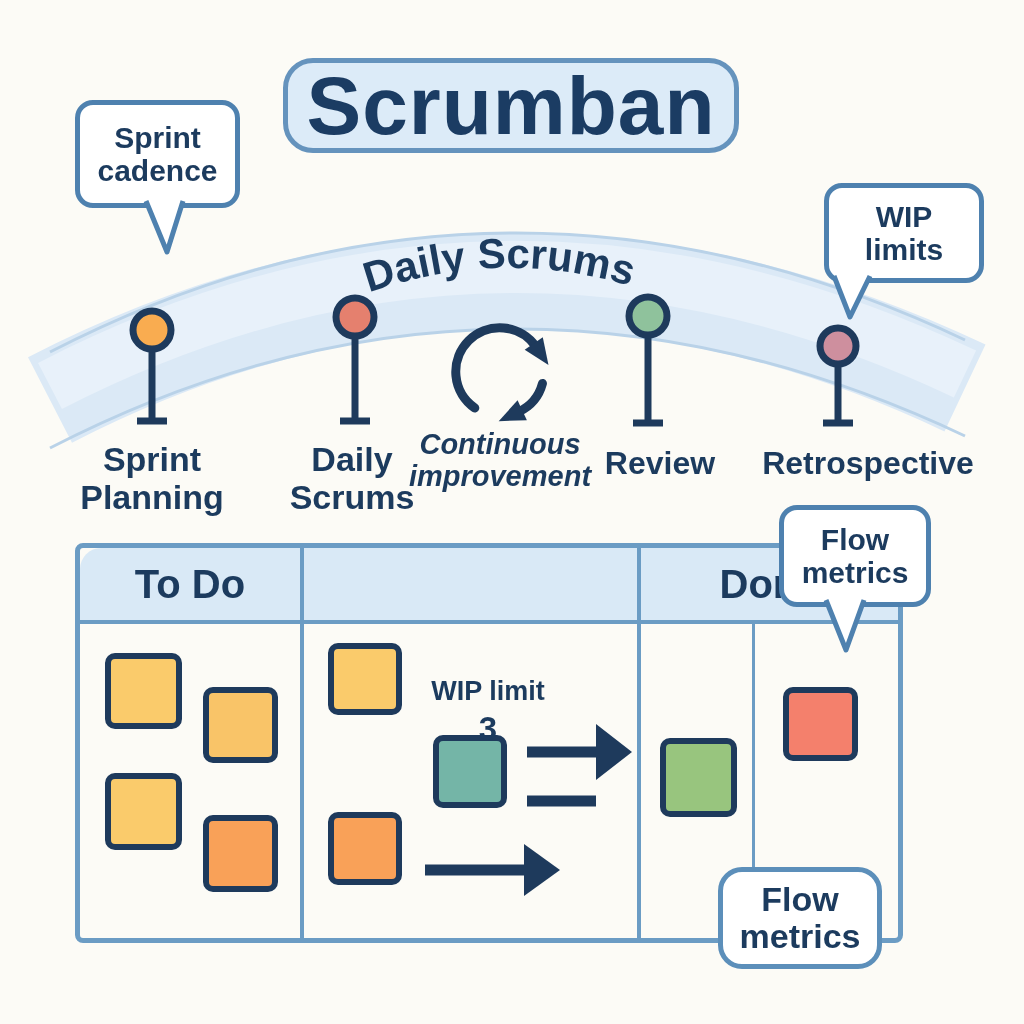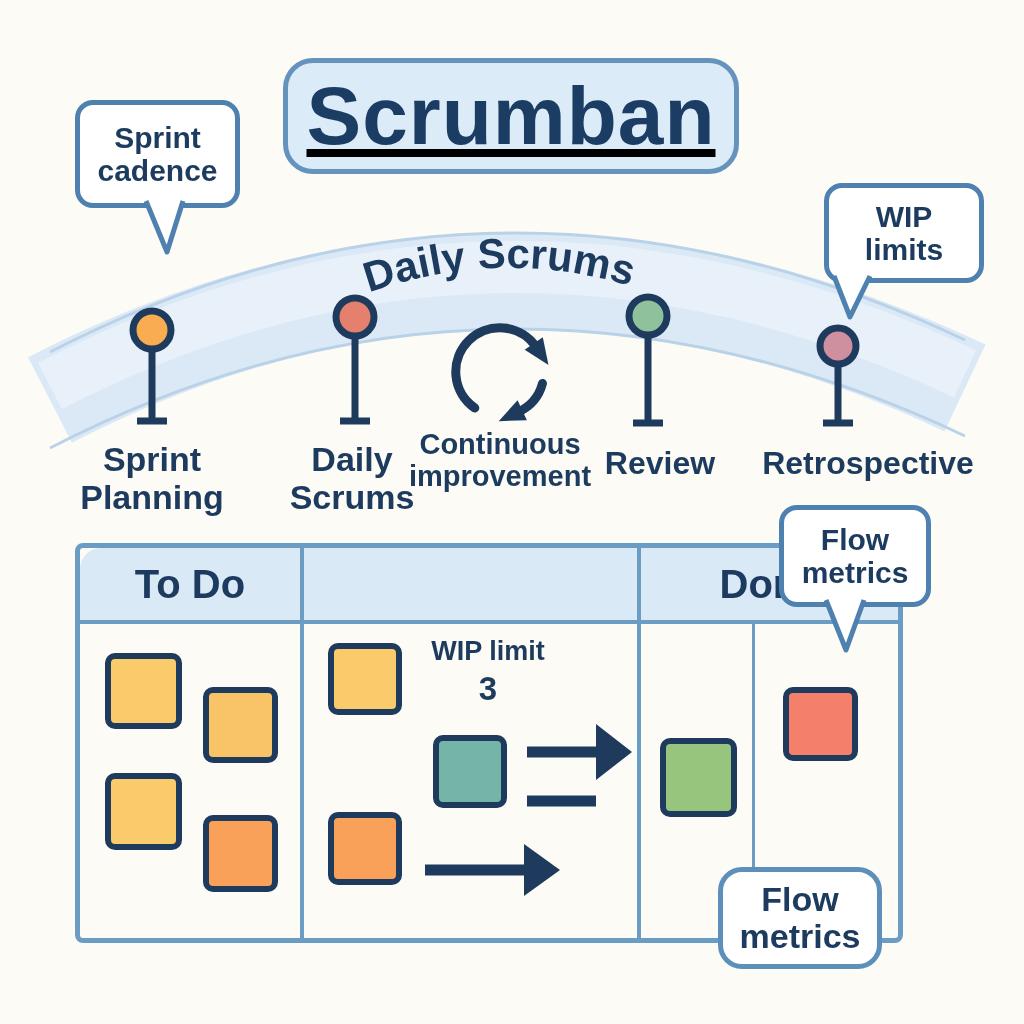--- a/index.html
+++ b/index.html
@@ -10,24 +10,24 @@
     overflow:hidden;
   }
   #stage{position:relative;width:1024px;height:1024px;}
 
   
   #base-svg{position:absolute;left:0;top:0;z-index:1;pointer-events:none;}
   #top-svg{position:absolute;left:0;top:0;z-index:5;pointer-events:none;}
 
   
   .title-box{
-    position:absolute;left:283px;top:58px;width:456px;height:116px;
+    position:absolute;left:283px;top:58px;width:456px;height:95px;
     background:#DCEBF8;border:5px solid #6593BD;border-radius:30px;
     display:flex;align-items:center;justify-content:center;
-    z-index:2;box-sizing:border-box;text-decoration:underline;
+    z-index:2;box-sizing:border-box;
   }
   .title-box span{
     font-size:82px;font-weight:bold;color:#1B3C63;letter-spacing:1px;
   }
 
   
   .bubble{
     position:absolute;background:#FFFFFF;border:5px solid #4E81AF;
     border-radius:18px;display:flex;flex-direction:column;
     align-items:center;justify-content:center;
@@ -42,21 +42,21 @@
     border-color:#5C8FBA;border-radius:24px;z-index:6;
   }
 
   
   .ms-label{
     position:absolute;text-align:center;font-weight:bold;color:#1C3B5E;
     line-height:1.12;z-index:2;font-size:34px;
   }
   #label-sprint-planning{left:42px;top:440px;width:220px;}
   #label-daily-scrums{left:242px;top:440px;width:220px;}
-  #label-continuous{left:392px;top:428px;width:216px;font-size:29px;}
+  #label-continuous{left:392px;top:428px;width:216px;font-size:29px;font-style:italic;}
   #label-review{left:590px;top:446px;width:140px;font-size:32px;}
   #label-retrospective{left:740px;top:446px;width:256px;font-size:32px;}
 
   
   .board{
     position:absolute;left:75px;top:543px;width:828px;height:400px;
     border:5px solid #6B9CC4;border-radius:8px;
     box-sizing:border-box;z-index:3;background:transparent;
   }
   .board-header{
@@ -77,21 +77,21 @@
   #divider-inner{position:absolute;left:672px;top:72px;width:3px;height:318px;background:#6B9CC4;}
 
   .card{
     position:absolute;border:6px solid #1E3A5C;border-radius:10px;
     box-sizing:border-box;
   }
   .wip-note{
     position:absolute;left:328px;top:87px;width:160px;text-align:center;
     font-weight:bold;color:#1C3B5E;line-height:1.2;z-index:4;
   }
-  .wip-note .wip-line{font-size:27px;display:block;}
+  .wip-note .wip-line{font-size:27px;display:block;margin-top:40px;}
   .wip-note .wip-num{font-size:33px;display:block;margin-top:2px;}
 </style>
 </head>
 <body>
 
 <div id="stage">
 
   <svg id="base-svg" width="1024" height="1024" viewBox="0 0 1024 1024">
     <defs>
       <marker id="arrhead" markerUnits="userSpaceOnUse" markerWidth="34" markerHeight="34" refX="8" refY="17" orient="auto">

